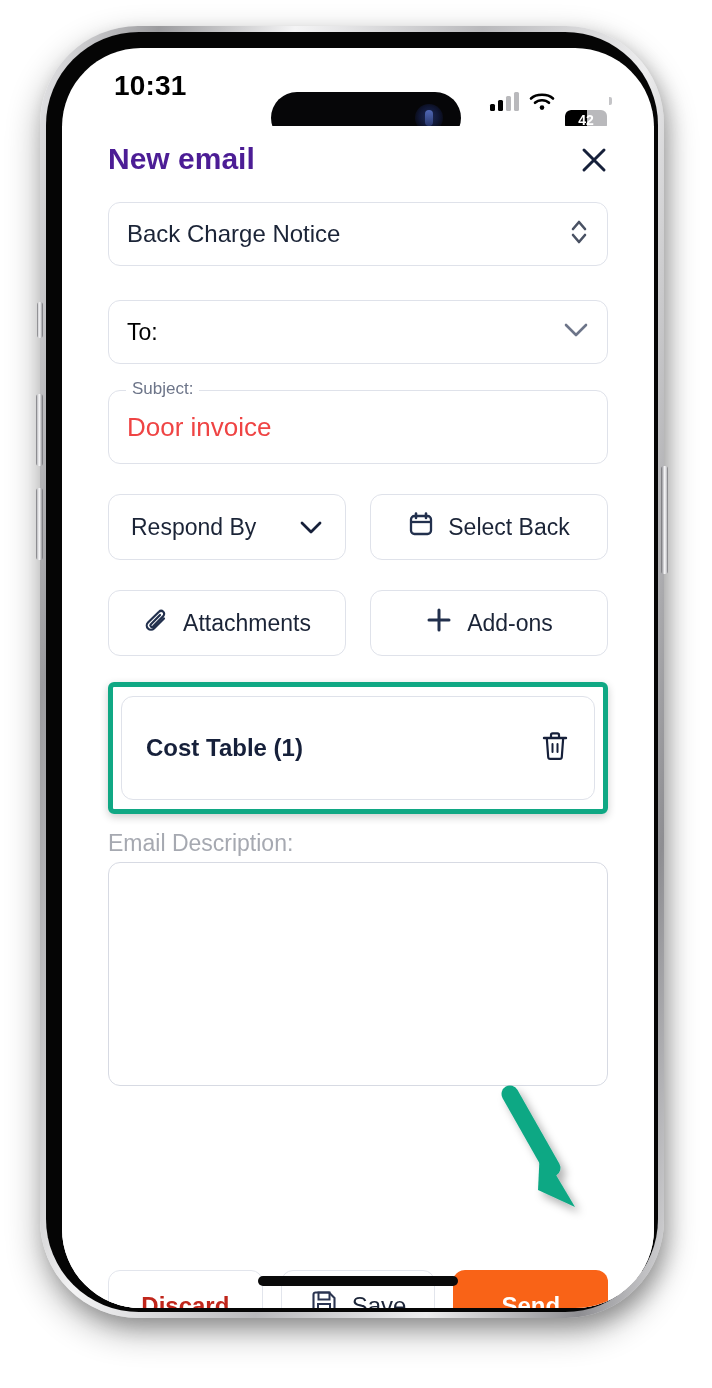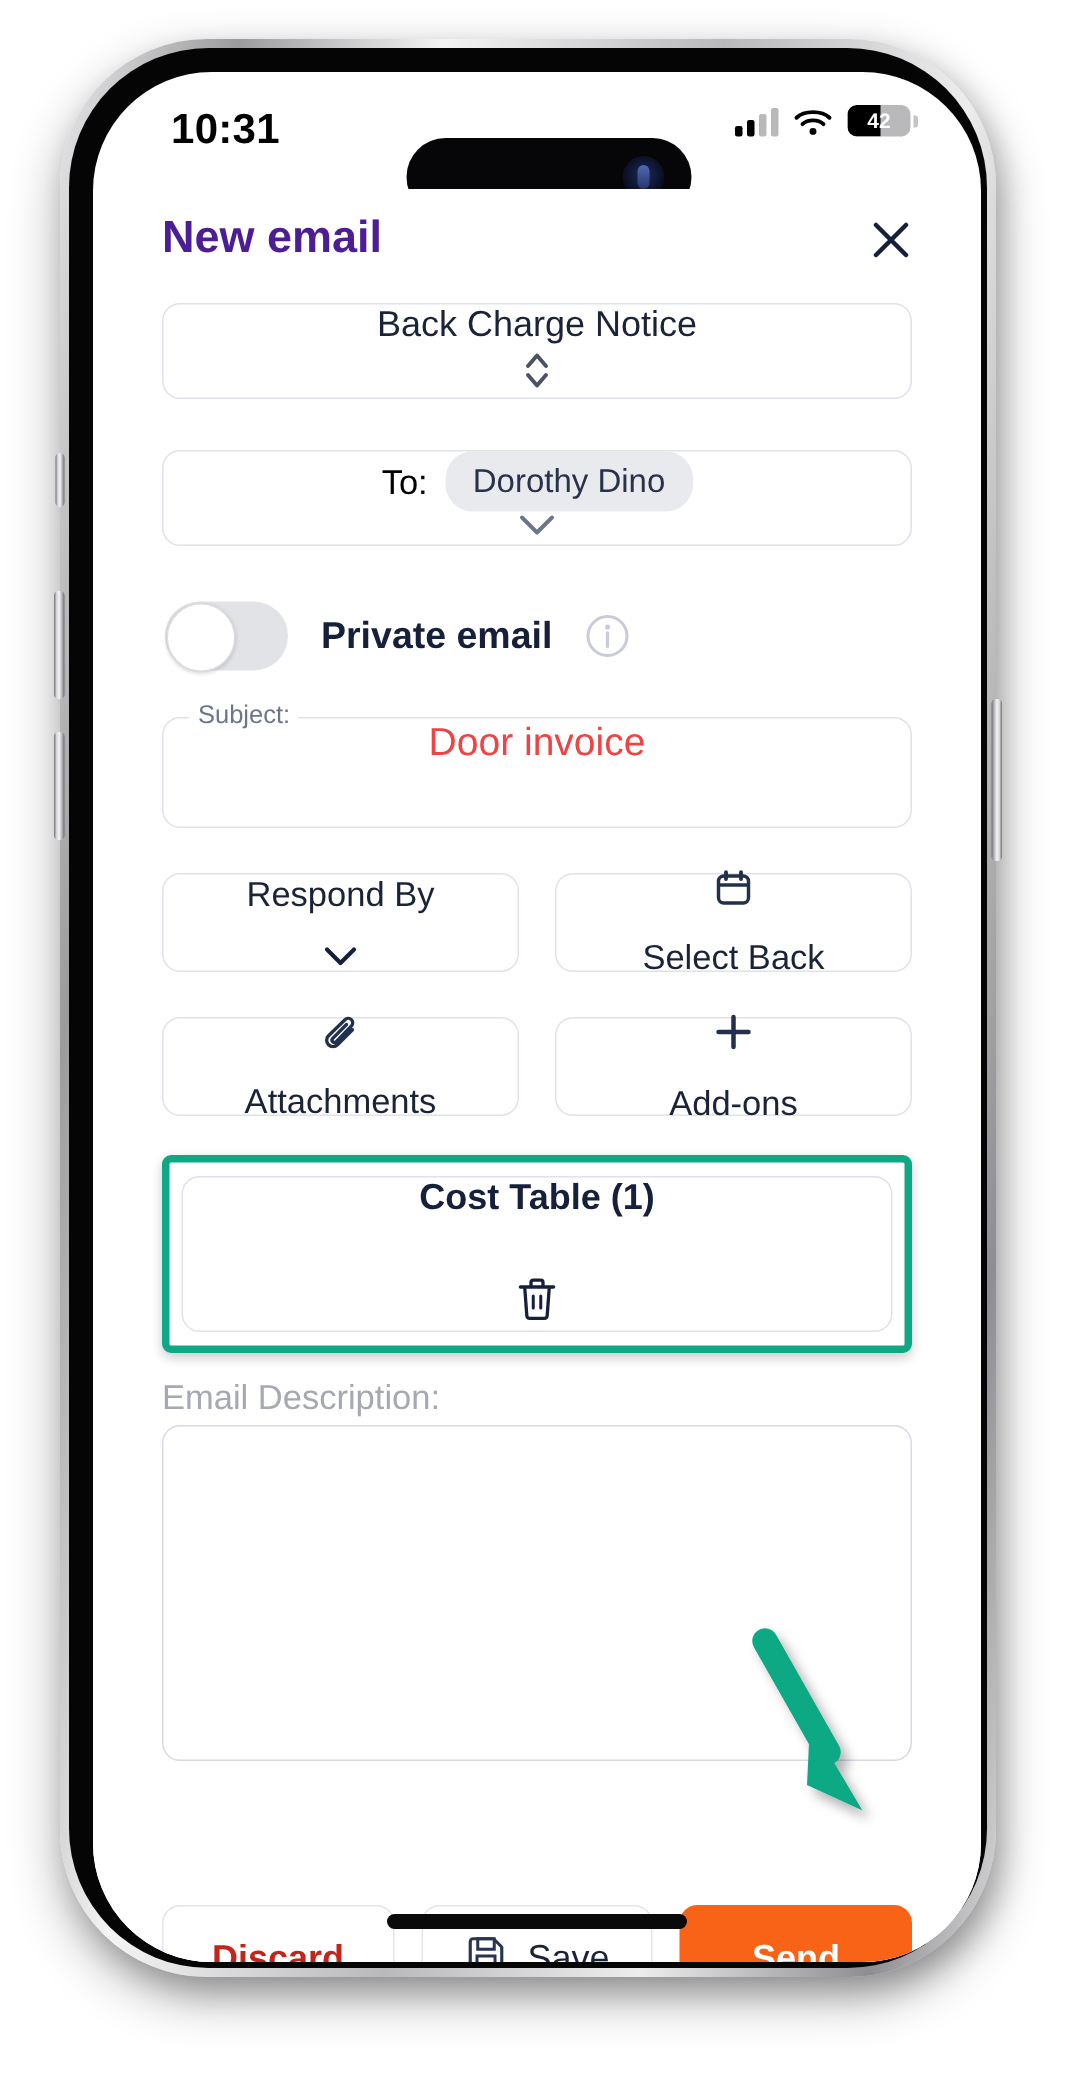--- a/index.html
+++ b/index.html
@@ -133,20 +133,21 @@
   .bars i:nth-child(3){ height:15px; background:#b9b9bc; }
   .bars i:nth-child(4){ height:19px; background:#b9b9bc; }
   .wifi { width: 26px; height: 20px; position: relative; }
   .battery {
     position: relative;
     width: 42px;
     height: 21px;
     border-radius: 6px;
     background: #b9b9bc;
     overflow: hidden;
+    margin-top: 40px;
   }
   .battery-fill {
     position: absolute;
     left: 0; top: 0; bottom: 0;
     width: 52%;
     background: #000;
     border-radius: 6px 0 0 6px;
   }
   .battery-num {
     position: absolute;
@@ -204,21 +205,20 @@
     left: 46px;
     top: 76px;
     width: 500px;
   }
 
   .box {
     box-sizing: border-box;
     border: 1.5px solid #dfe2ea;
     border-radius: 12px;
     background: #fff;
-    flex-direction: column;
   }
 
   
   .template-select {
     height: 64px;
     display: flex;
     align-items: center;
     padding: 0 18px;
     justify-content: space-between;
   }
@@ -473,42 +473,28 @@
                 <svg width="20" height="32" viewBox="0 0 20 32">
                   <path d="M4 13 L10 6 L16 13" stroke="#4a5264" stroke-width="2.6" fill="none" stroke-linecap="round" stroke-linejoin="round"></path>
                   <path d="M4 19 L10 26 L16 19" stroke="#4a5264" stroke-width="2.6" fill="none" stroke-linecap="round" stroke-linejoin="round"></path>
                 </svg>
               </span>
             </div>
 
             <div class="box to-row">
               <div class="to-left">
                 <span class="to-label">To:</span>
-                <span class="chip">Dorothy Dino</span>
               </div>
               <span>
                 <svg width="26" height="16" viewBox="0 0 26 16">
                   <path d="M3 3 L13 13 L23 3" stroke="#6d7589" stroke-width="2.6" fill="none" stroke-linecap="round" stroke-linejoin="round"></path>
                 </svg>
               </span>
             </div>
 
-            <div class="private-row">
-              <div class="toggle">
-                <div class="toggle-knob"></div>
-              </div>
-              <span class="private-label">Private email</span>
-              <span class="info-icon">
-                <svg width="30" height="30" viewBox="0 0 30 30">
-                  <circle cx="15" cy="15" r="13" stroke="#c9ccd6" stroke-width="2" fill="none"></circle>
-                  <circle cx="15" cy="9" r="1.7" fill="#c9ccd6"></circle>
-                  <path d="M15 13 L15 22" stroke="#c9ccd6" stroke-width="2.2" stroke-linecap="round"></path>
-                </svg>
-              </span>
-            </div>
 
             <div class="subject-wrap">
               <div class="box subject-box">
                 <span class="subject-value">Door invoice</span>
               </div>
               <span class="subject-legend">Subject:</span>
             </div>
 
             <div class="grid2">
               <div class="box gbtn left-align">

